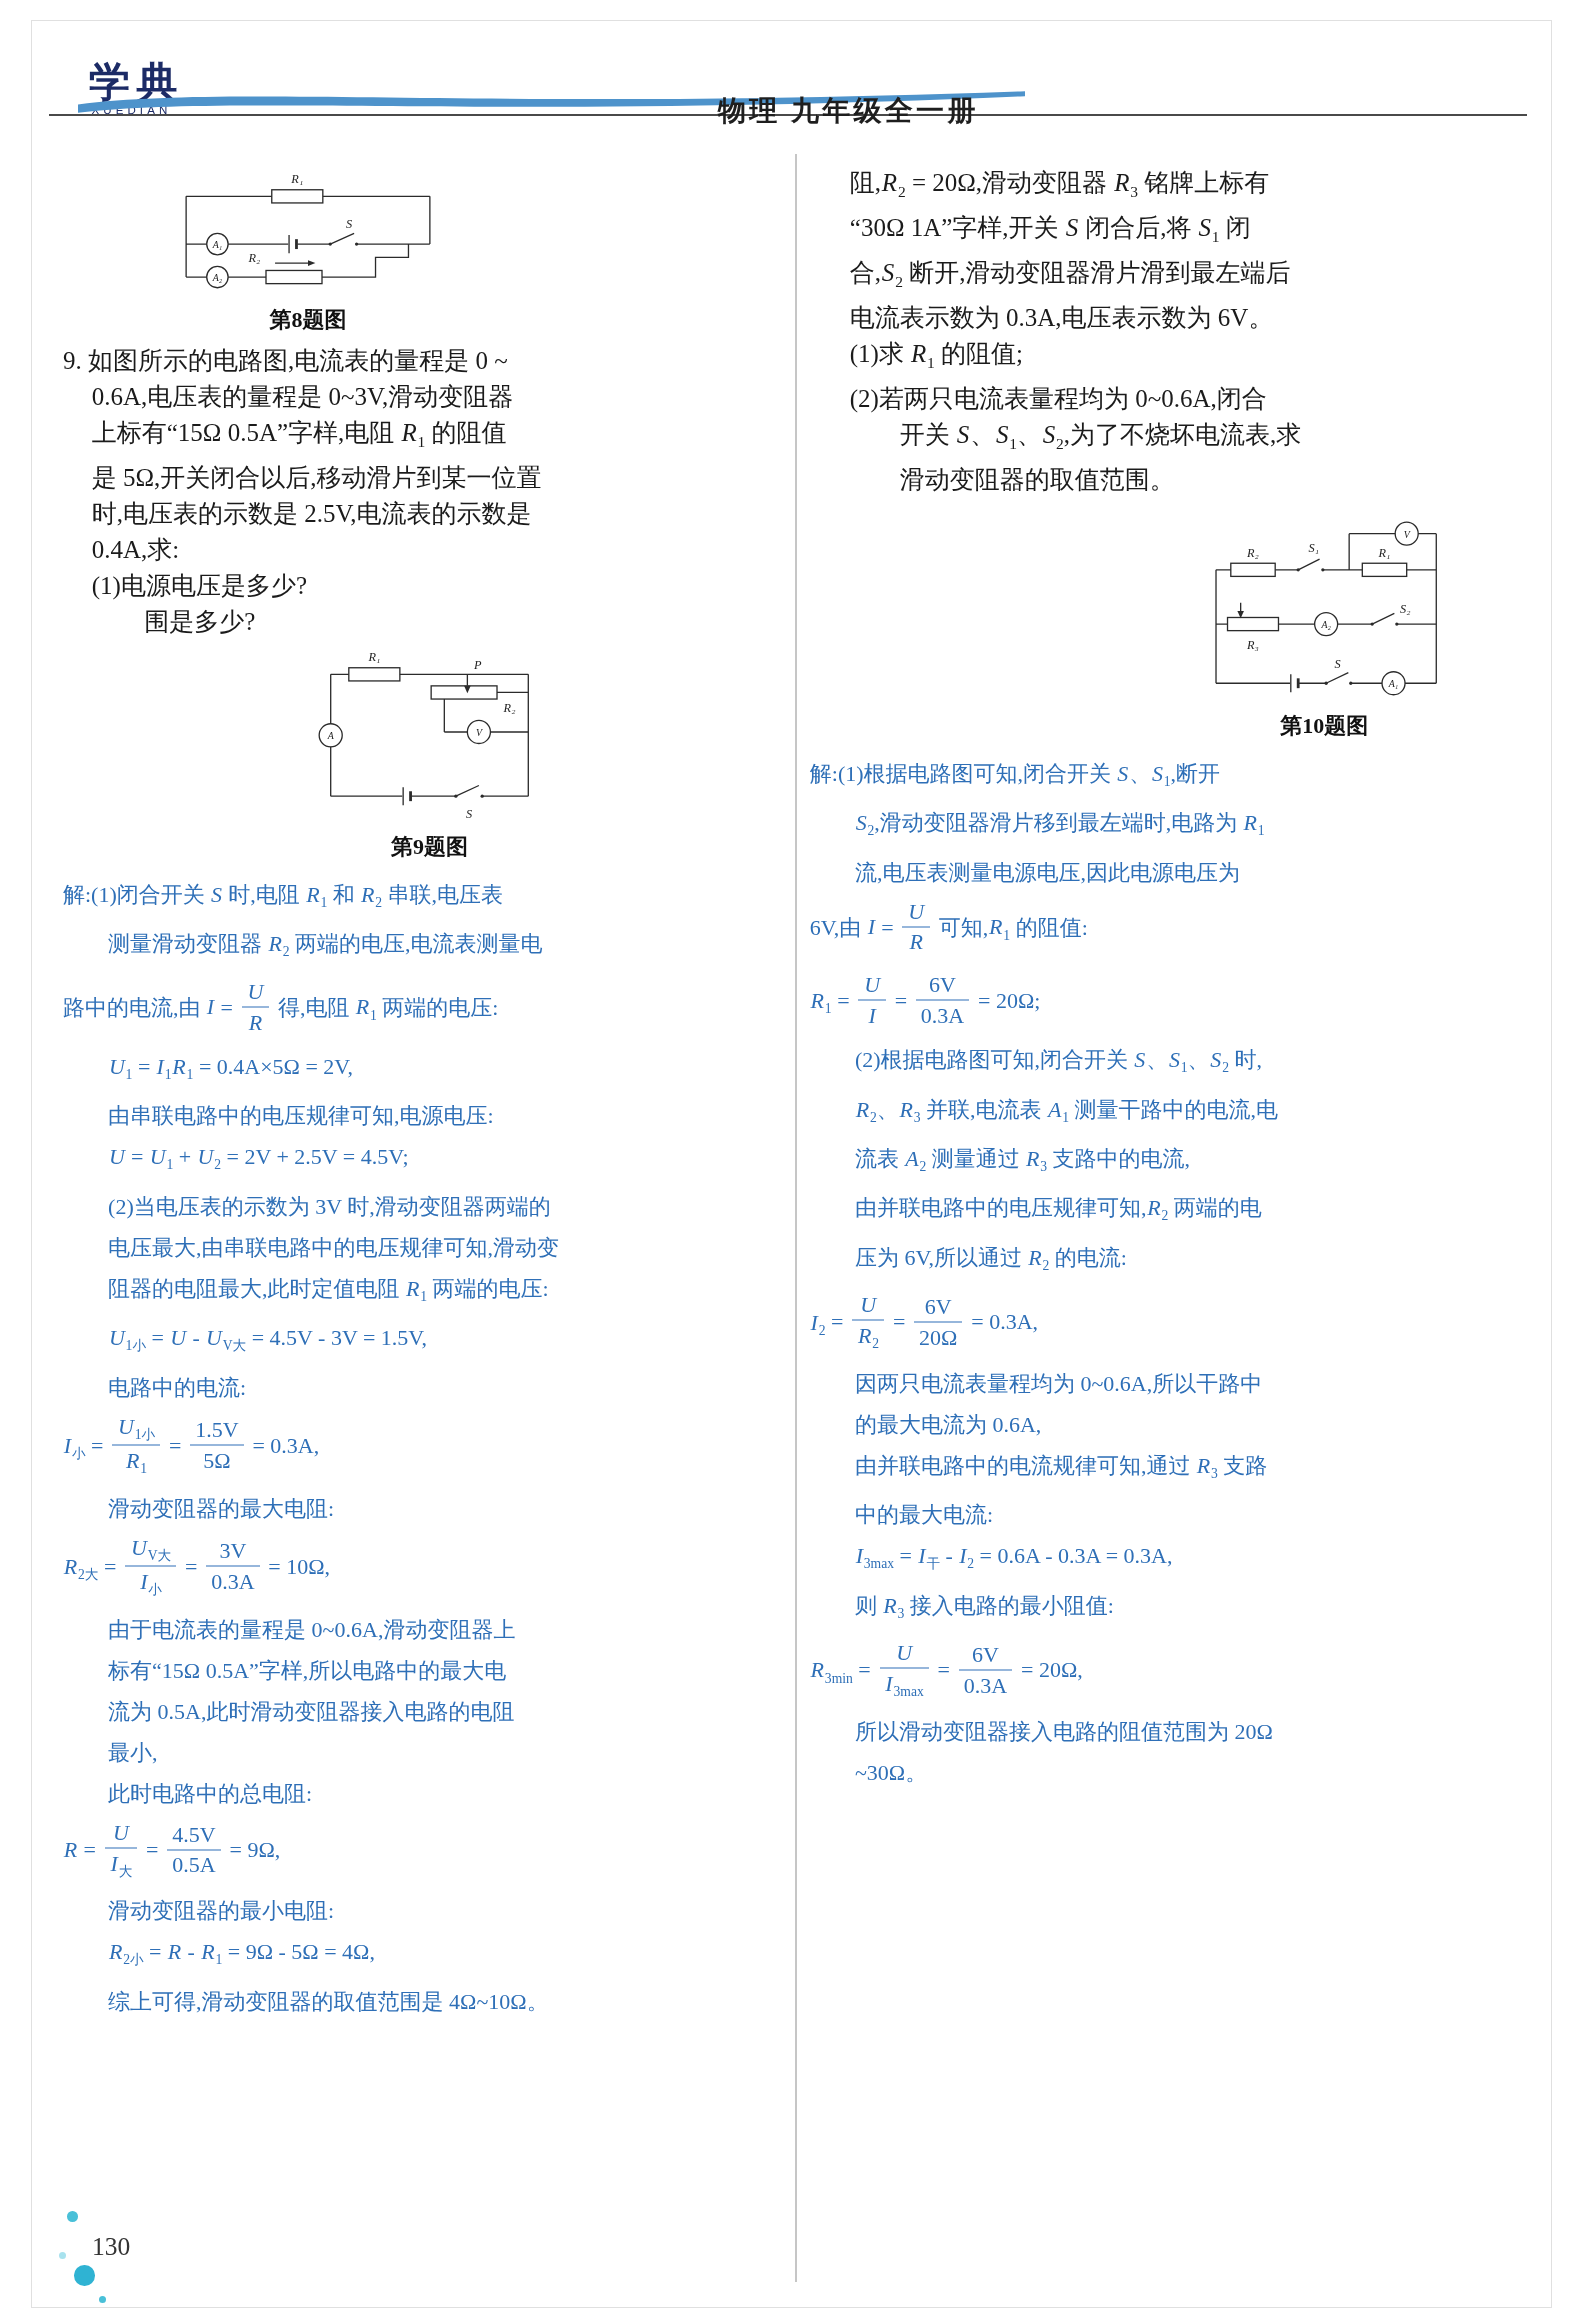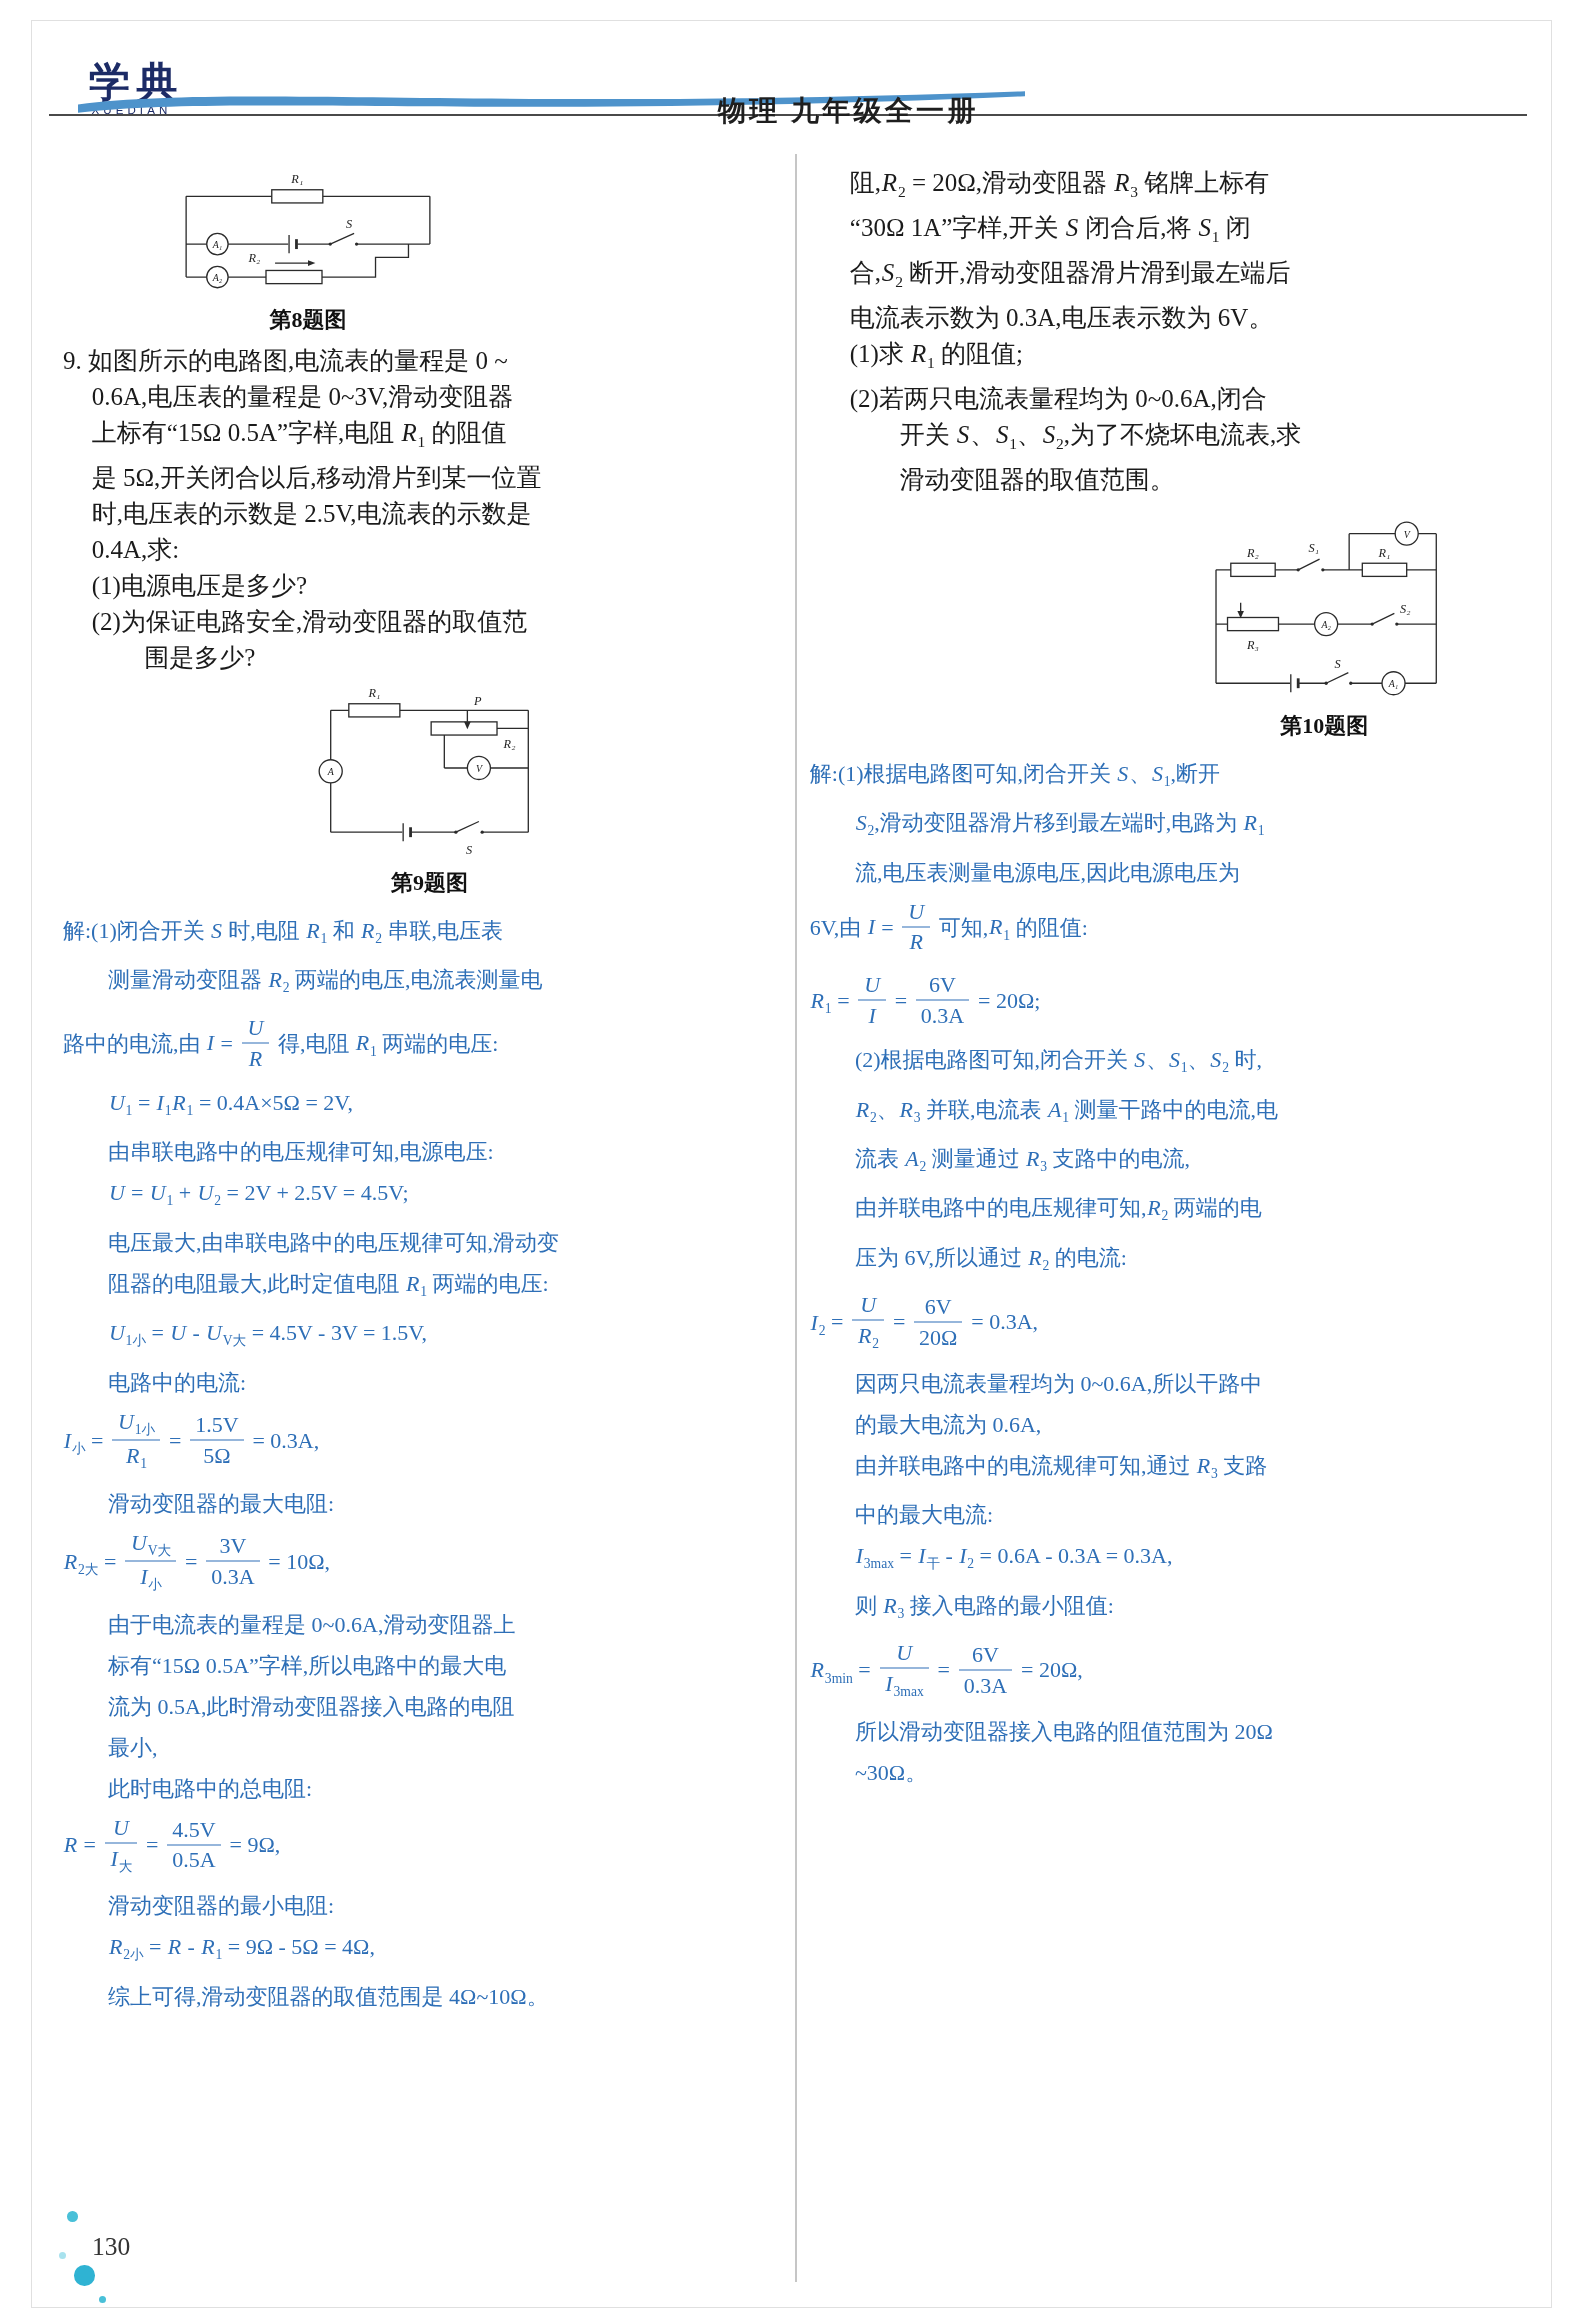--- a/index.html
+++ b/index.html
@@ -115,21 +115,20 @@
       </figure>
 
       <div class="problem p9">
           <div class="line ind0">9. 如图所示的电路图,电流表的量程是 0 ~</div>
           <div class="line ind1">0.6A,电压表的量程是 0~3V,滑动变阻器</div>
           <div class="line ind1">上标有“15Ω  0.5A”字样,电阻 <i class="var">R</i><sub>1</sub> 的阻值</div>
           <div class="line ind1">是 5Ω,开关闭合以后,移动滑片到某一位置</div>
           <div class="line ind1">时,电压表的示数是 2.5V,电流表的示数是</div>
           <div class="line ind1">0.4A,求:</div>
           <div class="line ind1">(1)电源电压是多少?</div>
-          <div class="line ind1">(2)为保证电路安全,滑动变阻器的取值范</div>
           <div class="line ind2">围是多少?</div>
         </div>
 
       <figure class="fig fig9">
         <svg class="circuit" viewBox="0 0 300 218" width="247">
           <g stroke="#2b2b2b" stroke-width="1.6" fill="none">
             <path d="M30,32 H52 M114,32 H270 M270,32 V180 M30,32 V92 M30,120 V180 M232,54 H270 M168,62 V102 M168,102 H196 M224,102 H270 M30,180 H117 M128,180 H182 M214,180 H270 M196,32 V46"></path>
             <rect x="52" y="24" width="62" height="16"></rect>
             <rect x="152" y="46" width="80" height="16"></rect>
             <circle cx="30" cy="106" r="14"></circle>
@@ -157,20 +156,21 @@
         <figcaption class="caption">第9题图</figcaption>
       </figure>
 
       <div class="solution sol9">
           <div class="line ind0">解:(1)闭合开关 <i class="var">S</i> 时,电阻 <i class="var">R</i><sub>1</sub> 和 <i class="var">R</i><sub>2</sub> 串联,电压表</div>
           <div class="line ind1">测量滑动变阻器 <i class="var">R</i><sub>2</sub> 两端的电压,电流表测量电</div>
           <div class="line ind1 frac-line">路中的电流,由 <i class="var">I</i> = <span class="frac"><span class="num"><i class="var">U</i></span><span class="den"><i class="var">R</i></span></span> 得,电阻 <i class="var">R</i><sub>1</sub> 两端的电压:</div>
           <div class="line ind1"><i class="var">U</i><sub>1</sub> = <i class="var">I</i><sub>1</sub><i class="var">R</i><sub>1</sub> = 0.4A×5Ω = 2V,</div>
           <div class="line ind1">由串联电路中的电压规律可知,电源电压:</div>
           <div class="line ind1"><i class="var">U</i> = <i class="var">U</i><sub>1</sub> + <i class="var">U</i><sub>2</sub> = 2V + 2.5V = 4.5V;</div>
+          <div class="line ind1">(2)当电压表的示数为 3V 时,滑动变阻器两端的</div>
           <div class="line ind1">电压最大,由串联电路中的电压规律可知,滑动变</div>
           <div class="line ind1">阻器的电阻最大,此时定值电阻 <i class="var">R</i><sub>1</sub> 两端的电压:</div>
           <div class="line ind1"><i class="var">U</i><sub>1小</sub> = <i class="var">U</i> - <i class="var">U</i><sub>V大</sub> = 4.5V - 3V = 1.5V,</div>
           <div class="line ind1">电路中的电流:</div>
           <div class="line ind1 frac-line"><i class="var">I</i><sub>小</sub> = <span class="frac"><span class="num"><i class="var">U</i><sub>1小</sub></span><span class="den"><i class="var">R</i><sub>1</sub></span></span> = <span class="frac"><span class="num">1.5V</span><span class="den">5Ω</span></span> = 0.3A,</div>
           <div class="line ind1">滑动变阻器的最大电阻:</div>
           <div class="line ind1 frac-line"><i class="var">R</i><sub>2大</sub> = <span class="frac"><span class="num"><i class="var">U</i><sub>V大</sub></span><span class="den"><i class="var">I</i><sub>小</sub></span></span> = <span class="frac"><span class="num">3V</span><span class="den">0.3A</span></span> = 10Ω,</div>
           <div class="line ind1">由于电流表的量程是 0~0.6A,滑动变阻器上</div>
           <div class="line ind1">标有“15Ω  0.5A”字样,所以电路中的最大电</div>
           <div class="line ind1">流为 0.5A,此时滑动变阻器接入电路的电阻</div>

